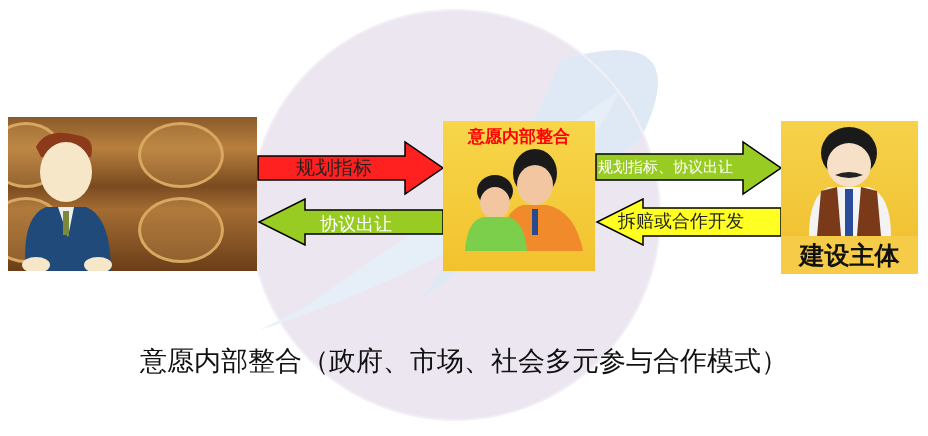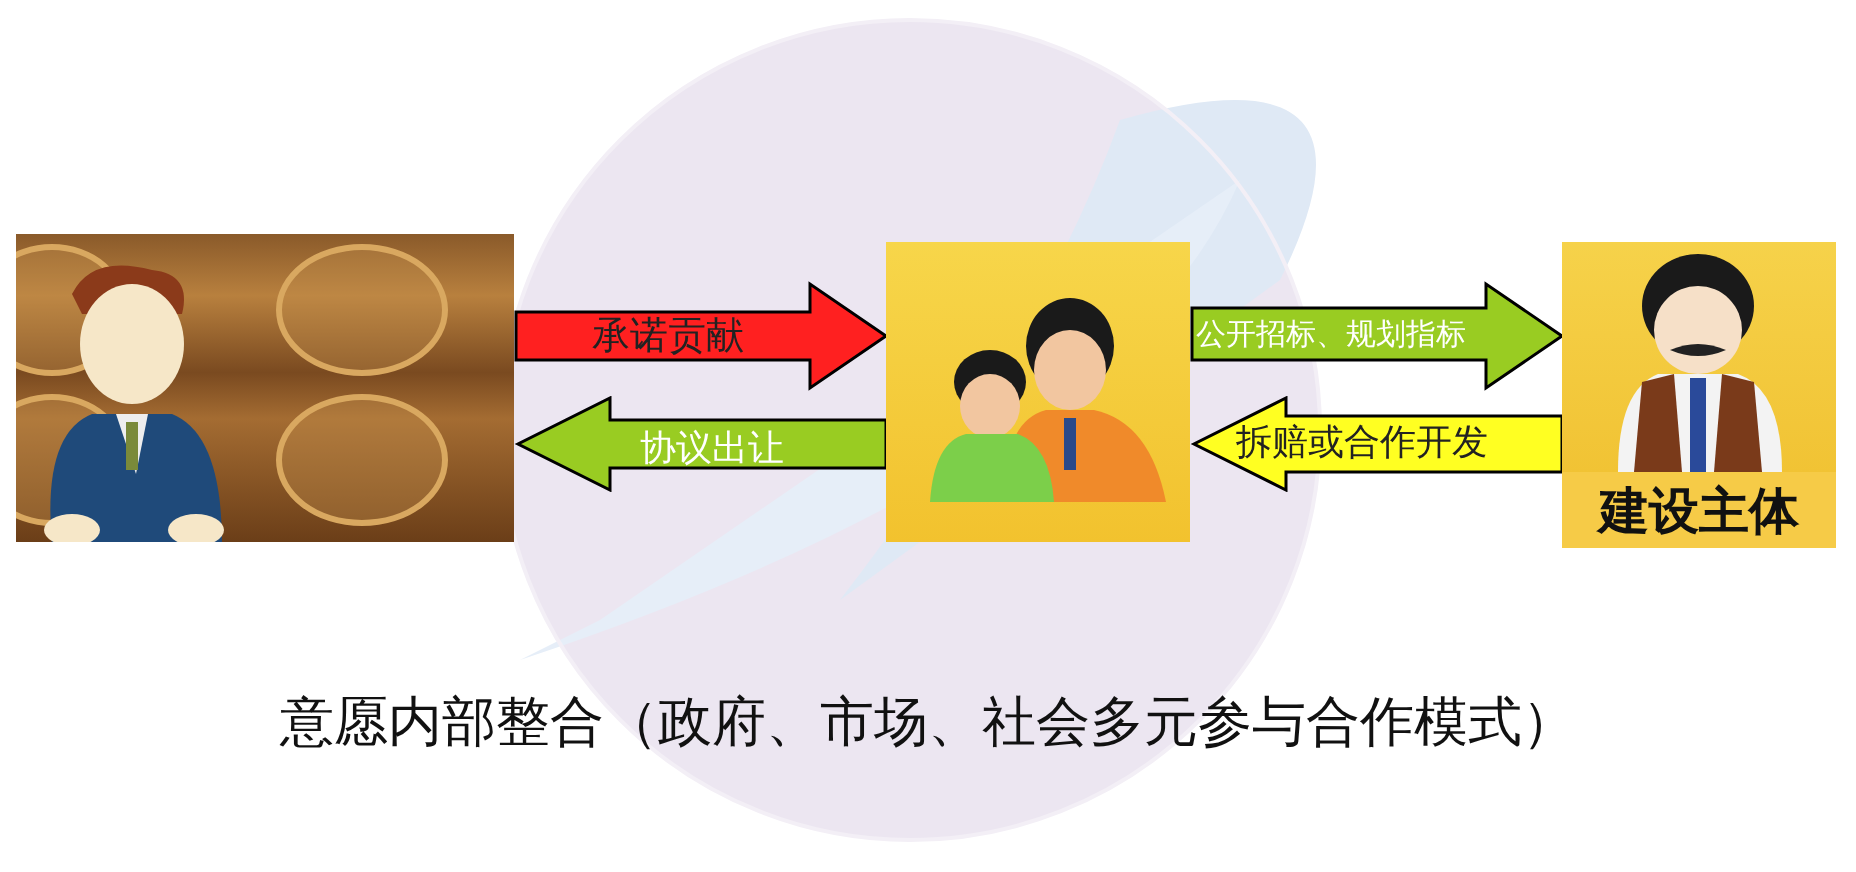--- a/index.html
+++ b/index.html
@@ -42,43 +42,44 @@
     <path d="M42 80 L 58 80 L 52 110 Z" fill="#eee"></path>
     <rect x="47" y="84" width="6" height="24" fill="#7a8a3a"></rect>
     <ellipse cx="20" cy="138" rx="14" ry="8" fill="#f6e7c8"></ellipse>
     <ellipse cx="82" cy="138" rx="14" ry="8" fill="#f6e7c8"></ellipse>
   </svg>
 </div>
 
 <svg class="arrow" style="left:257px;top:140px;" width="188" height="56" viewBox="0 0 188 56">
   <polygon points="1,16 148,16 148,2 186,28 148,54 148,40 1,40" fill="#ff2020" stroke="#000" stroke-width="1.5"></polygon>
 </svg>
-<div class="arrow-text" style="left:296px;top:155px;font-size:19px;color:#222;">承诺贡献</div>
+<div class="arrow-text" style="left:296px;top:155px;font-size:19px;color:#222;">规划指标</div>
 
 <svg class="arrow" style="left:257px;top:198px;" width="188" height="48" viewBox="0 0 188 48">
   <polygon points="186,12 48,12 48,1 2,24 48,47 48,36 186,36" fill="#99cc22" stroke="#000" stroke-width="1.5"></polygon>
 </svg>
 <div class="arrow-text" style="left:320px;top:212px;font-size:18px;color:#fff;">协议出让</div>
 
 <div class="panel owner">
   <svg class="fig" style="left:0;top:20px;" width="152" height="110" viewBox="0 0 152 110">
     <ellipse cx="92" cy="32" rx="22" ry="24" fill="#1a1a1a"></ellipse>
     <ellipse cx="92" cy="44" rx="18" ry="20" fill="#f2c6a0"></ellipse>
     <path d="M60 110 Q 58 70 80 64 L 104 64 Q 132 70 140 110 Z" fill="#f08a2a"></path>
     <rect x="89" y="68" width="6" height="26" fill="#2a4a8a"></rect>
     <ellipse cx="52" cy="50" rx="18" ry="16" fill="#1a1a1a"></ellipse>
     <ellipse cx="52" cy="62" rx="15" ry="16" fill="#f2c6a0"></ellipse>
     <path d="M22 110 Q 24 80 40 76 L 66 76 Q 82 82 84 110 Z" fill="#7ccf4a"></path>
   </svg>
+  <div class="owner-top">意愿内部整合</div>
 </div>
 
 <svg class="arrow" style="left:595px;top:140px;" width="188" height="56" viewBox="0 0 188 56">
   <polygon points="1,14 148,14 148,2 186,28 148,54 148,40 1,40" fill="#99cc22" stroke="#000" stroke-width="1.5"></polygon>
 </svg>
-<div class="arrow-text" style="left:598px;top:158px;font-size:15px;color:#fff;">公开招标、规划指标</div>
+<div class="arrow-text" style="left:598px;top:158px;font-size:15px;color:#fff;">规划指标、协议出让</div>
 
 <svg class="arrow" style="left:595px;top:198px;" width="188" height="48" viewBox="0 0 188 48">
   <polygon points="186,10 48,10 48,1 2,24 48,47 48,38 186,38" fill="#ffff22" stroke="#000" stroke-width="1.5"></polygon>
 </svg>
 <div class="arrow-text" style="left:618px;top:209px;font-size:18px;color:#222;">拆赔或合作开发</div>
 
 <div class="panel builder">
   <svg class="fig" style="left:18px;top:4px;" width="100" height="111" viewBox="0 0 100 111">
     <ellipse cx="50" cy="28" rx="28" ry="26" fill="#1a1a1a"></ellipse>
     <ellipse cx="50" cy="40" rx="22" ry="22" fill="#f6e0c8"></ellipse>

